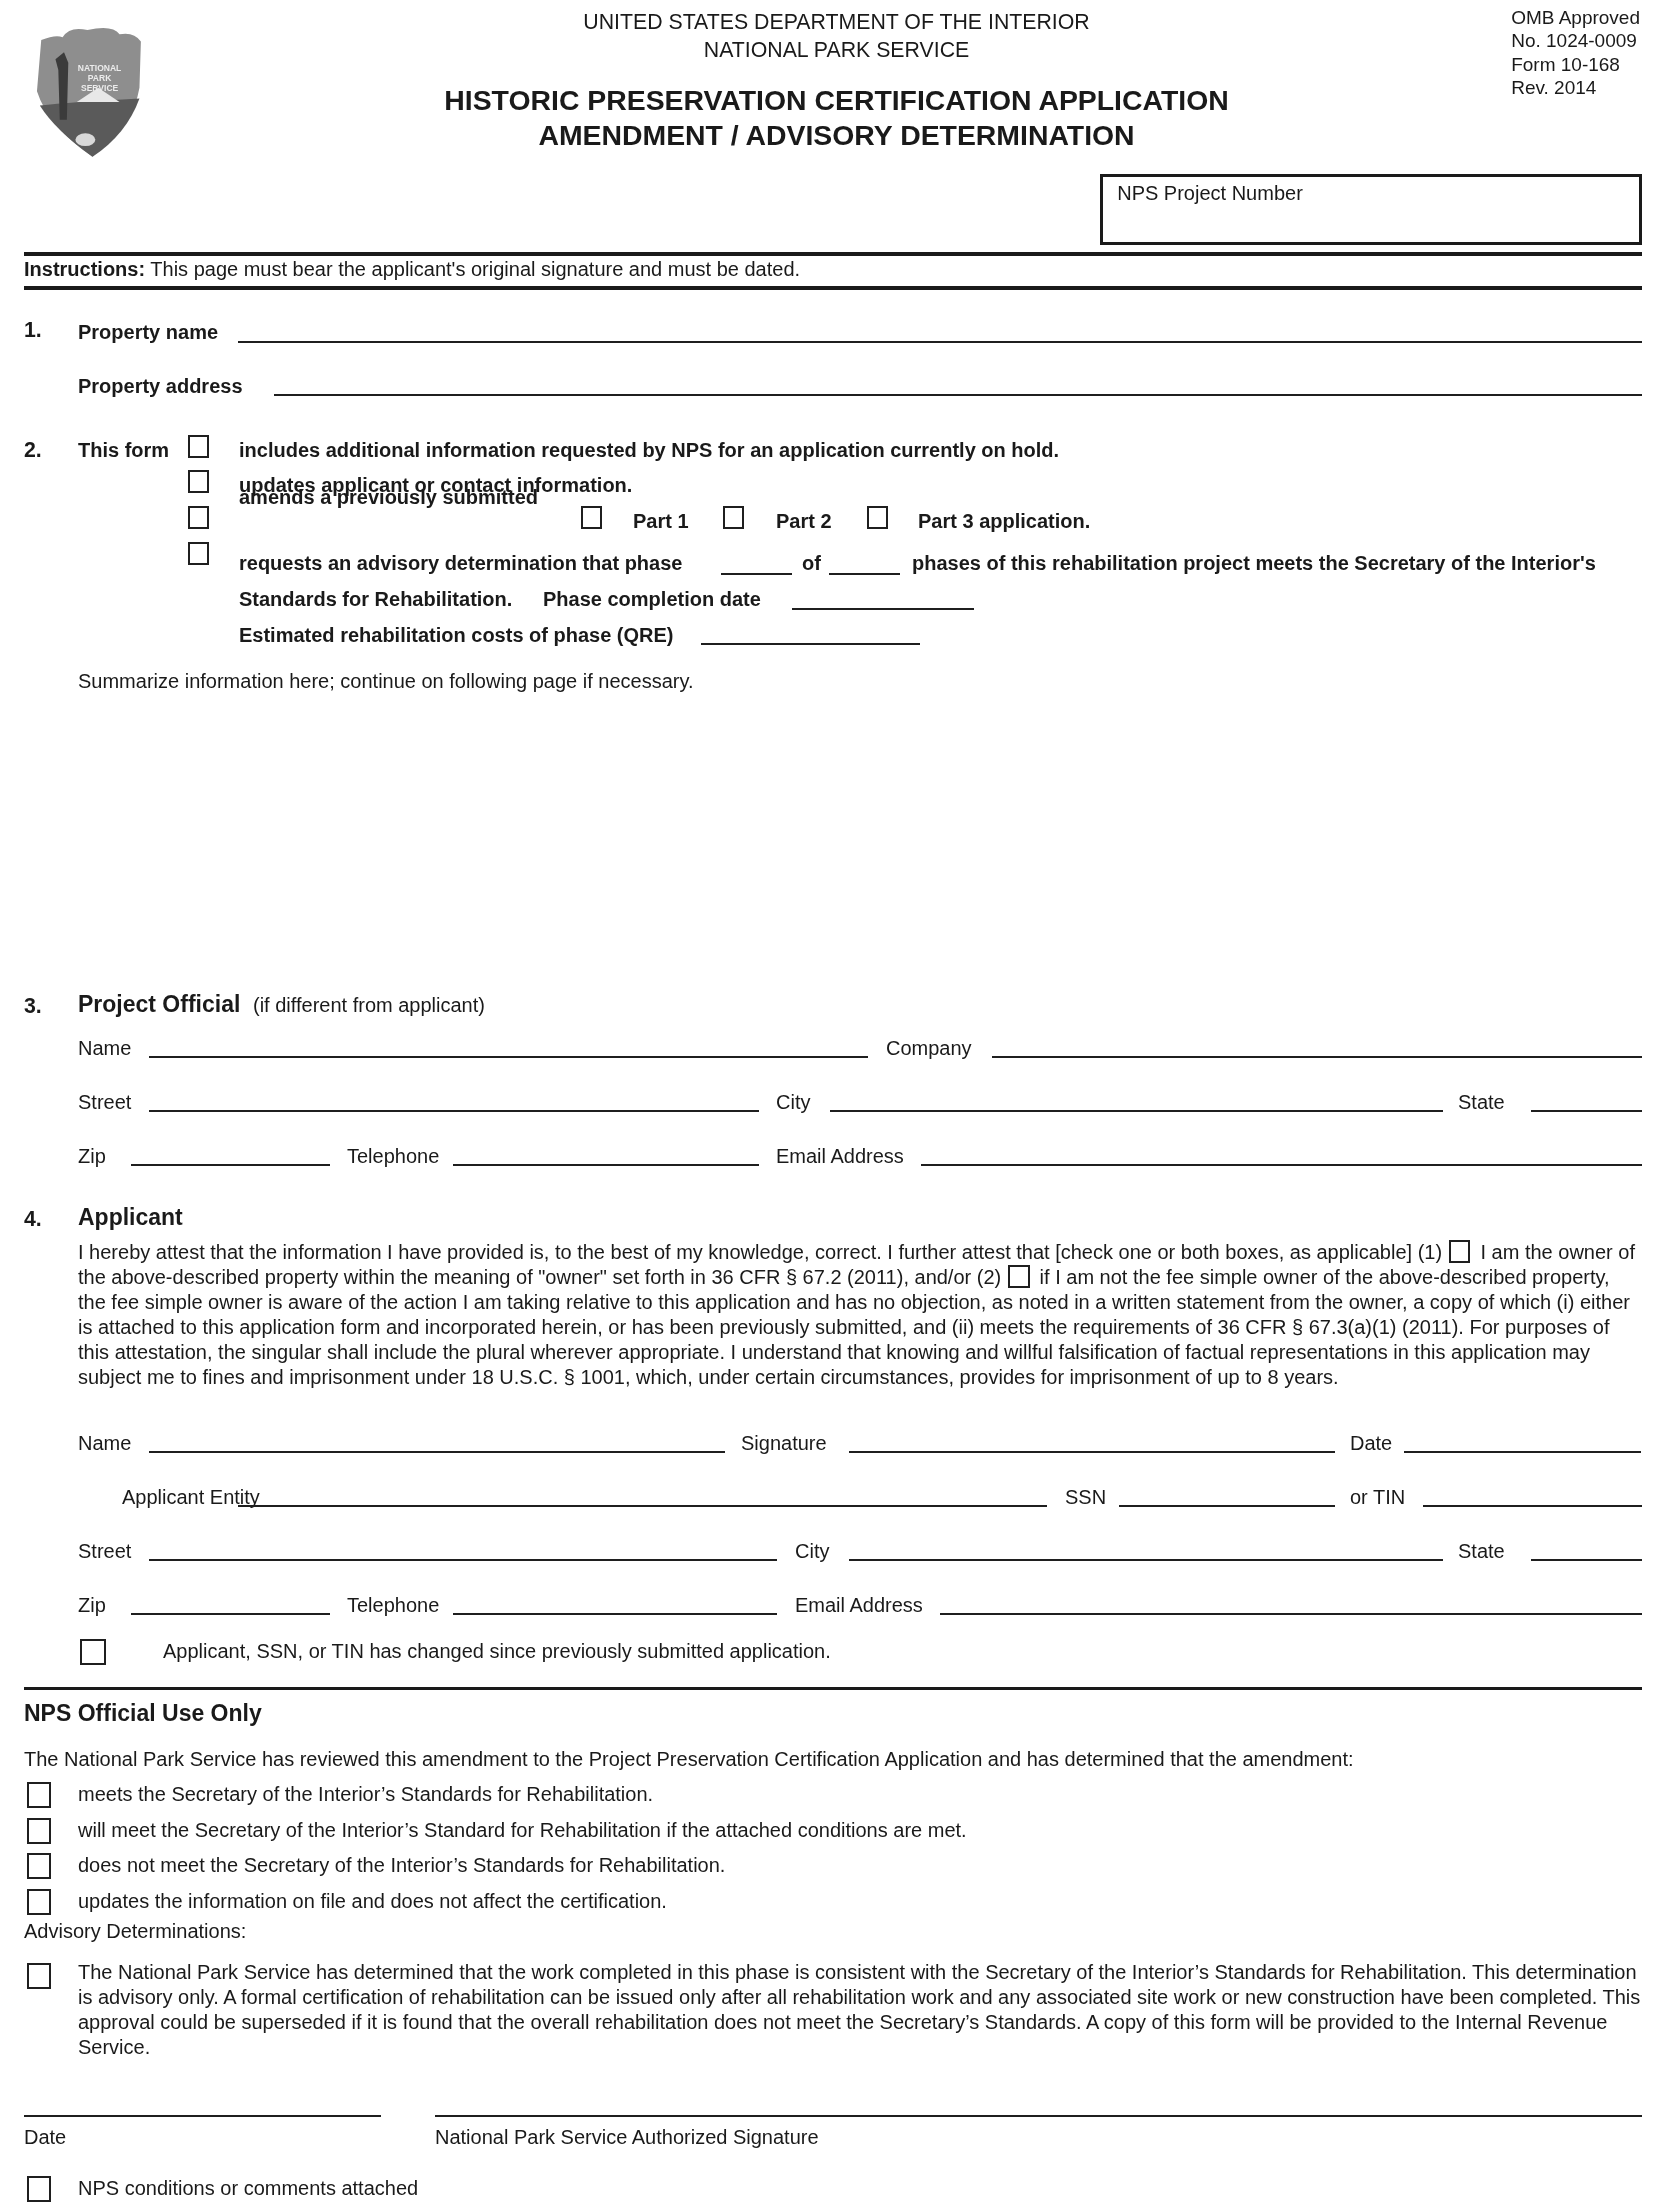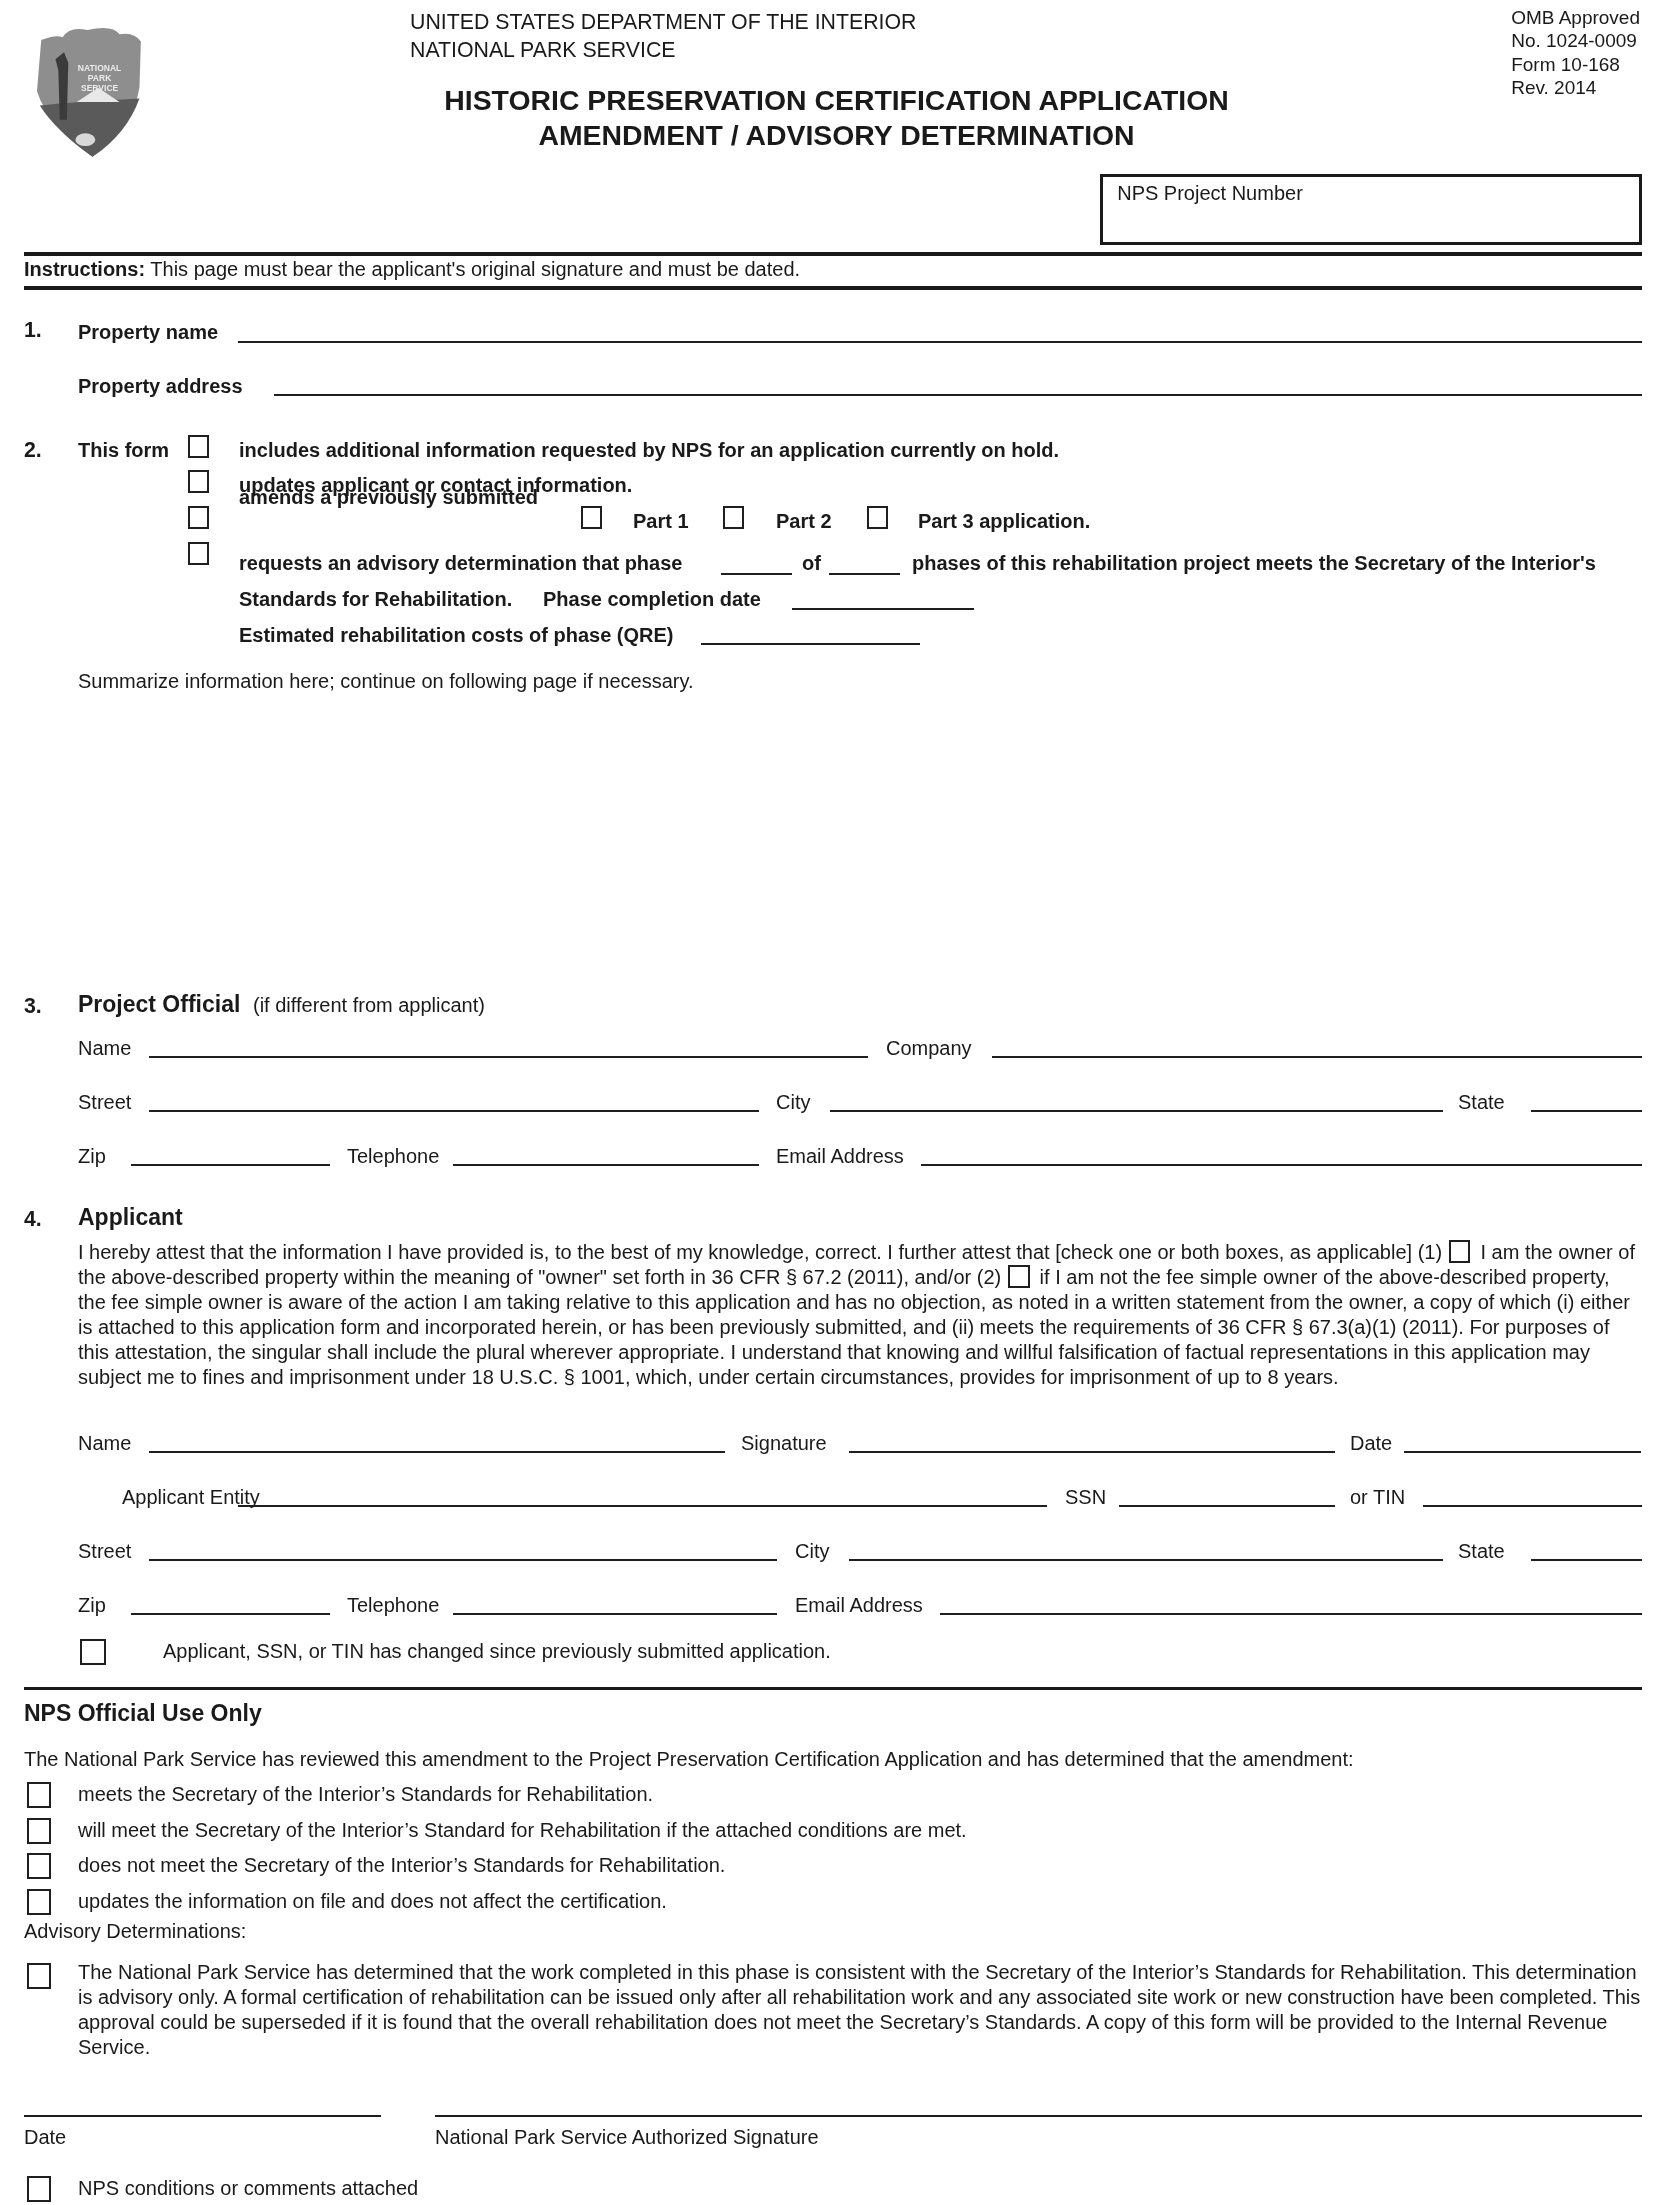--- a/index.html
+++ b/index.html
@@ -1,21 +1,21 @@
 <!DOCTYPE html>
 <html style="font-size:11.4px"><head>
 <meta charset="utf-8">
 <style>
   html, body { margin: 0; padding: 0; background: #ffffff; }
   body { width: 1673px; height: 2205px; position: relative; overflow: hidden;
          font-family: "Liberation Sans", sans-serif; color: #1a1a1a; }
   .abs { position: absolute; }
   .t { position: absolute; white-space: nowrap; font-size: 20px; line-height: 24px; }
   .b { font-weight: bold; }
-  .hdr { font-size: 21.3px; line-height: 25.6px; text-align: left; white-space: nowrap; }
+  .hdr { font-size: 21.3px; line-height: 25.6px; text-align: center; white-space: nowrap; }
   .title { font-size: 28.4px; line-height: 36px; font-weight: bold; text-align: center; white-space: nowrap; }
   .omb { font-size: 19px; line-height: 23.5px; text-align: left; white-space: nowrap; }
   .line { position: absolute; border-bottom: 2.1px solid #1f1f1f; height: 0; }
   .rule { position: absolute; background: #1a1a1a; height: 3.6px; }
   .cb { position: absolute; width: 21.3px; height: 23px; border: 2.1px solid #1f1f1f; box-sizing: border-box; background: #fff; cursor: pointer; }
   .para { position: absolute; font-size: 20px; line-height: 25px; white-space: normal; }
   .num { font-weight: bold; font-size: 21.3px; }
   .sec { font-size: 23px; font-weight: bold; }
   .inline-cb { display: inline-block; width: 21.3px; height: 23px; border: 2.1px solid #1f1f1f; box-sizing: border-box; vertical-align: -4.3px; margin: 0 10px 0 7.1px; cursor: pointer; }
 </style>

